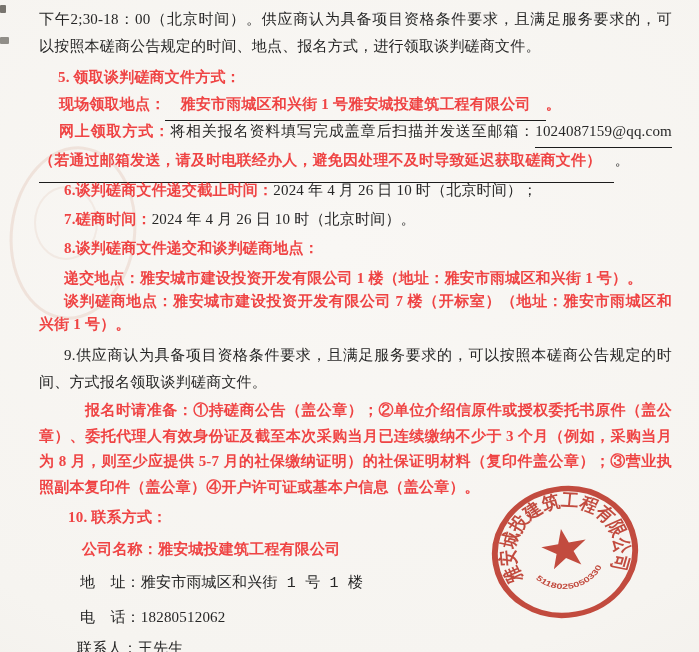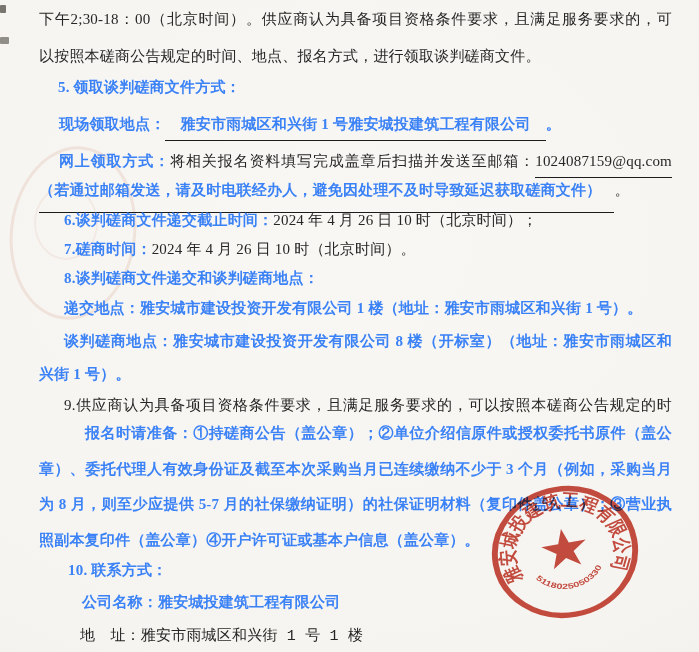--- a/index.html
+++ b/index.html
@@ -10,27 +10,26 @@
     color:#262626;
   }
   .doc{
     position:absolute;left:39px;top:0;width:633px;
     font-size:15px;
   }
   .line{
     line-height:27px;
     text-align:left;
     letter-spacing:0.2px;
-    margin-top:10px;
   }
   .fill{
     text-align:justify;
     text-align-last:justify;
   }
-  .b{font-weight:bold;color:#3b82f6;font-family:Liberation Serif, serif;}
+  .b{font-weight:bold;color:#ef4444;font-family:Liberation Serif, serif;}
   .u{border-bottom:1.6px solid #1c1c1c;padding-bottom:8px;}
   .u2{border-bottom:1.6px solid #1c1c1c;padding-bottom:14px;padding-right:13px;}
   .stamp{
     position:absolute;left:486px;top:481px;width:158px;height:142px;
     transform:rotate(-10deg);
     mix-blend-mode:multiply;
     opacity:0.88;
   }
   .stamp svg{width:100%;height:100%;}
   .ghost{
@@ -63,23 +62,24 @@
     <div class="line fill" style="margin-top: 6px;"><span>下午2;30-18：00（北京时间）。供应商认为具备项目资格条件要求，且满足服务要求的，可</span></div>
     <div class="line"><span>以按照本磋商公告规定的时间、地点、报名方式，进行领取谈判磋商文件。</span></div>
     <div class="line" style="text-indent: 19px; margin-top: 4px;"><span class="b">5. 领取谈判磋商文件方式：</span></div>
     <div class="line" style="text-indent: 20px;"><span class="b">现场领取地点：</span><span class="b u">　雅安市雨城区和兴街 1 号雅安城投建筑工程有限公司　</span><span class="b">。</span></div>
     <div class="line fill" style="text-indent: 20px;"><span class="b">网上领取方式：</span><span>将相关报名资料填写完成盖章后扫描并发送至邮箱：</span><span class="u">1024087159@qq.com</span></div>
     <div class="line" style="margin-top: 2px;"><span class="b u2">（若通过邮箱发送，请及时电联经办人，避免因处理不及时导致延迟获取磋商文件）</span><span>。</span></div>
     <div class="line" style="text-indent: 25px; margin-top: 3px;"><span class="b">6.谈判磋商文件递交截止时间：</span><span>2024 年 4 月 26 日 10 时（北京时间）；</span></div>
     <div class="line" style="text-indent: 25px; margin-top: 2px;"><span class="b">7.磋商时间：</span><span>2024 年 4 月 26 日 10 时（北京时间）。</span></div>
     <div class="line" style="text-indent: 25px; margin-top: 2px;"><span class="b">8.谈判磋商文件递交和谈判磋商地点：</span></div>
     <div class="line" style="text-indent: 25px; margin-top: 5px; line-height: 23px;"><span class="b">递交地点：雅安城市建设投资开发有限公司 1 楼（地址：雅安市雨城区和兴街 1 号）。</span></div>
-    <div class="line fill" style="text-indent: 25px; line-height: 23px;"><span class="b">谈判磋商地点：雅安城市建设投资开发有限公司 8 楼（开标室）（地址：雅安市雨城区和</span></div>
+    <div class="line fill" style="text-indent: 25px; line-height: 23px;"><span class="b">谈判磋商地点：雅安城市建设投资开发有限公司 7 楼（开标室）（地址：雅安市雨城区和</span></div>
     <div class="line" style="line-height: 23px;"><span class="b">兴街 1 号）。</span></div>
     <div class="line fill" style="text-indent: 25px; margin-top: 6px;"><span>9.供应商认为具备项目资格条件要求，且满足服务要求的，可以按照本磋商公告规定的时</span></div>
+    <div class="line"><span>间、方式报名领取谈判磋商文件。</span></div>
     <div class="line fill" style="text-indent: 46px; margin-top: 2px; line-height: 25.5px;"><span class="b">报名时请准备：①持磋商公告（盖公章）；②单位介绍信原件或授权委托书原件（盖公</span></div>
     <div class="line fill" style="line-height: 25.5px;"><span class="b">章）、委托代理人有效身份证及截至本次采购当月已连续缴纳不少于 3 个月（例如，采购当月</span></div>
     <div class="line fill" style="line-height: 25.5px;"><span class="b">为 8 月，则至少应提供 5-7 月的社保缴纳证明）的社保证明材料（复印件盖公章）；③营业执</span></div>
     <div class="line" style="line-height: 25.5px;"><span class="b">照副本复印件（盖公章）④开户许可证或基本户信息（盖公章）。</span></div>
     <div class="line" style="text-indent: 29px; margin-top: 4px;"><span class="b">10. 联系方式：</span></div>
     <div class="line" style="text-indent: 43px; margin-top: 5px;"><span class="b">公司名称：</span><span class="b">雅安城投建筑工程有限公司</span></div>
     <div class="line" style="text-indent: 41px; margin-top: 7px; font-family: Liberation Mono, monospace;"><span>地　址：</span><span>雅安市雨城区和兴街 1 号 1 楼</span></div>
     <div class="line" style="text-indent: 41px; margin-top: 7px;"><span>电　话：</span><span>18280512062</span></div>
     <div class="line" style="text-indent: 38px; margin-top: 4px;"><span>联系人：</span><span>王先生</span></div>
   </div>

